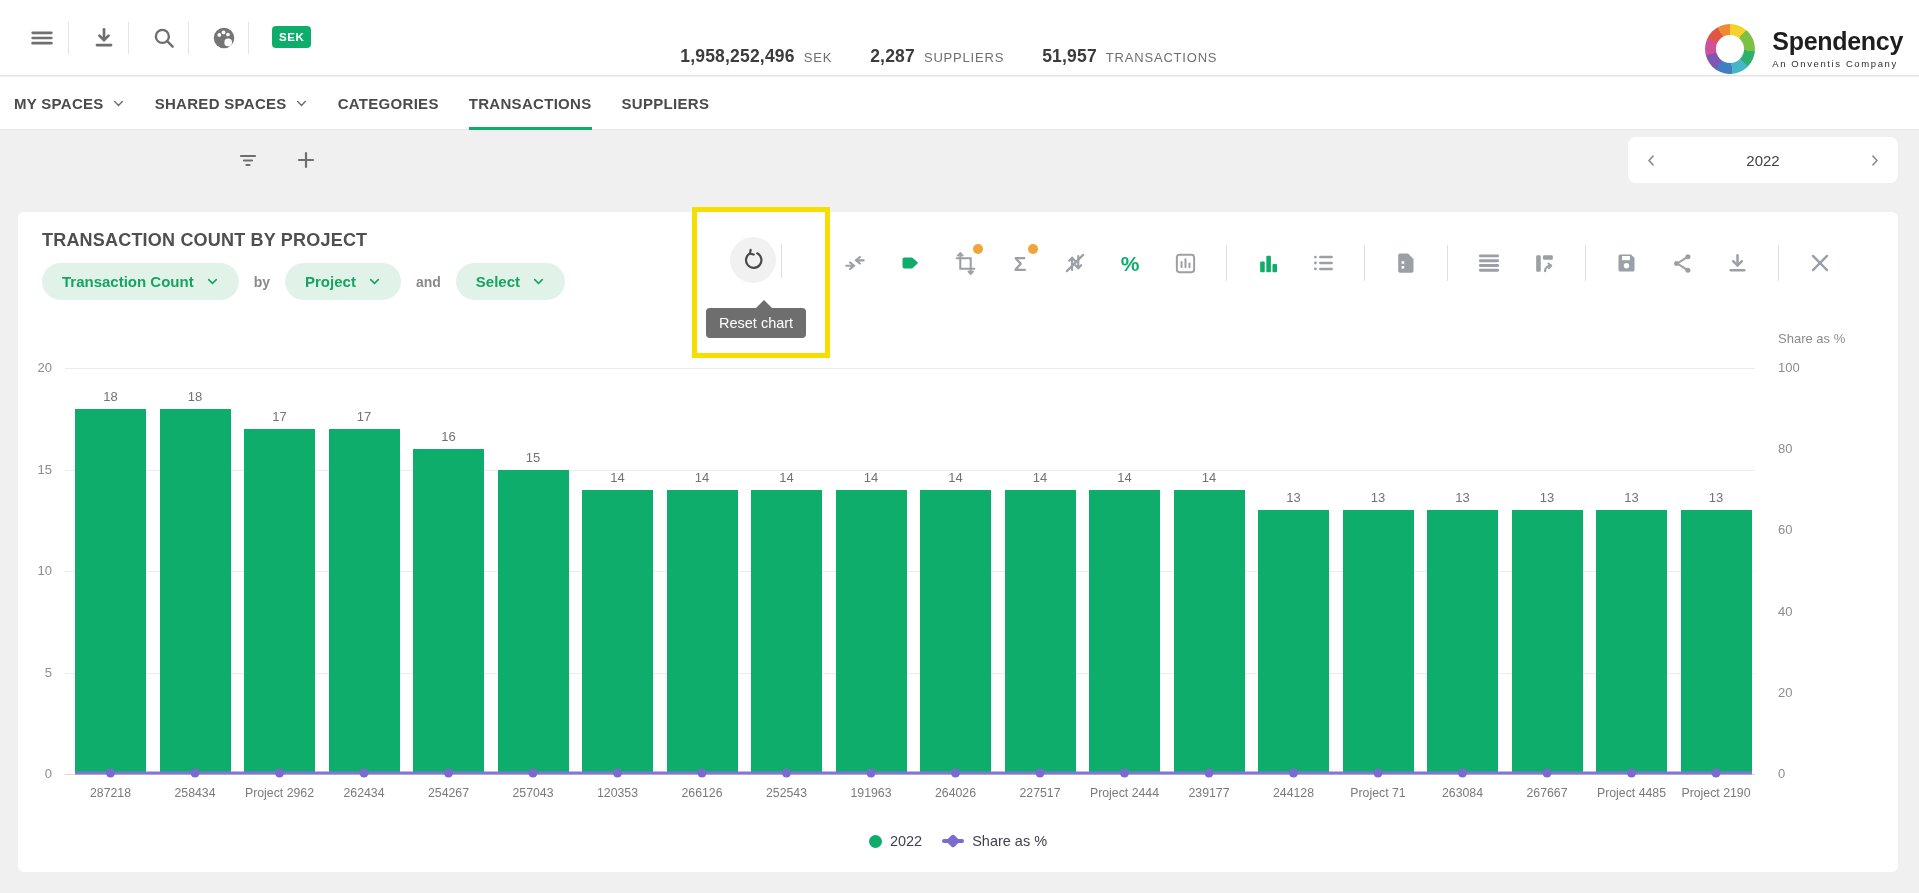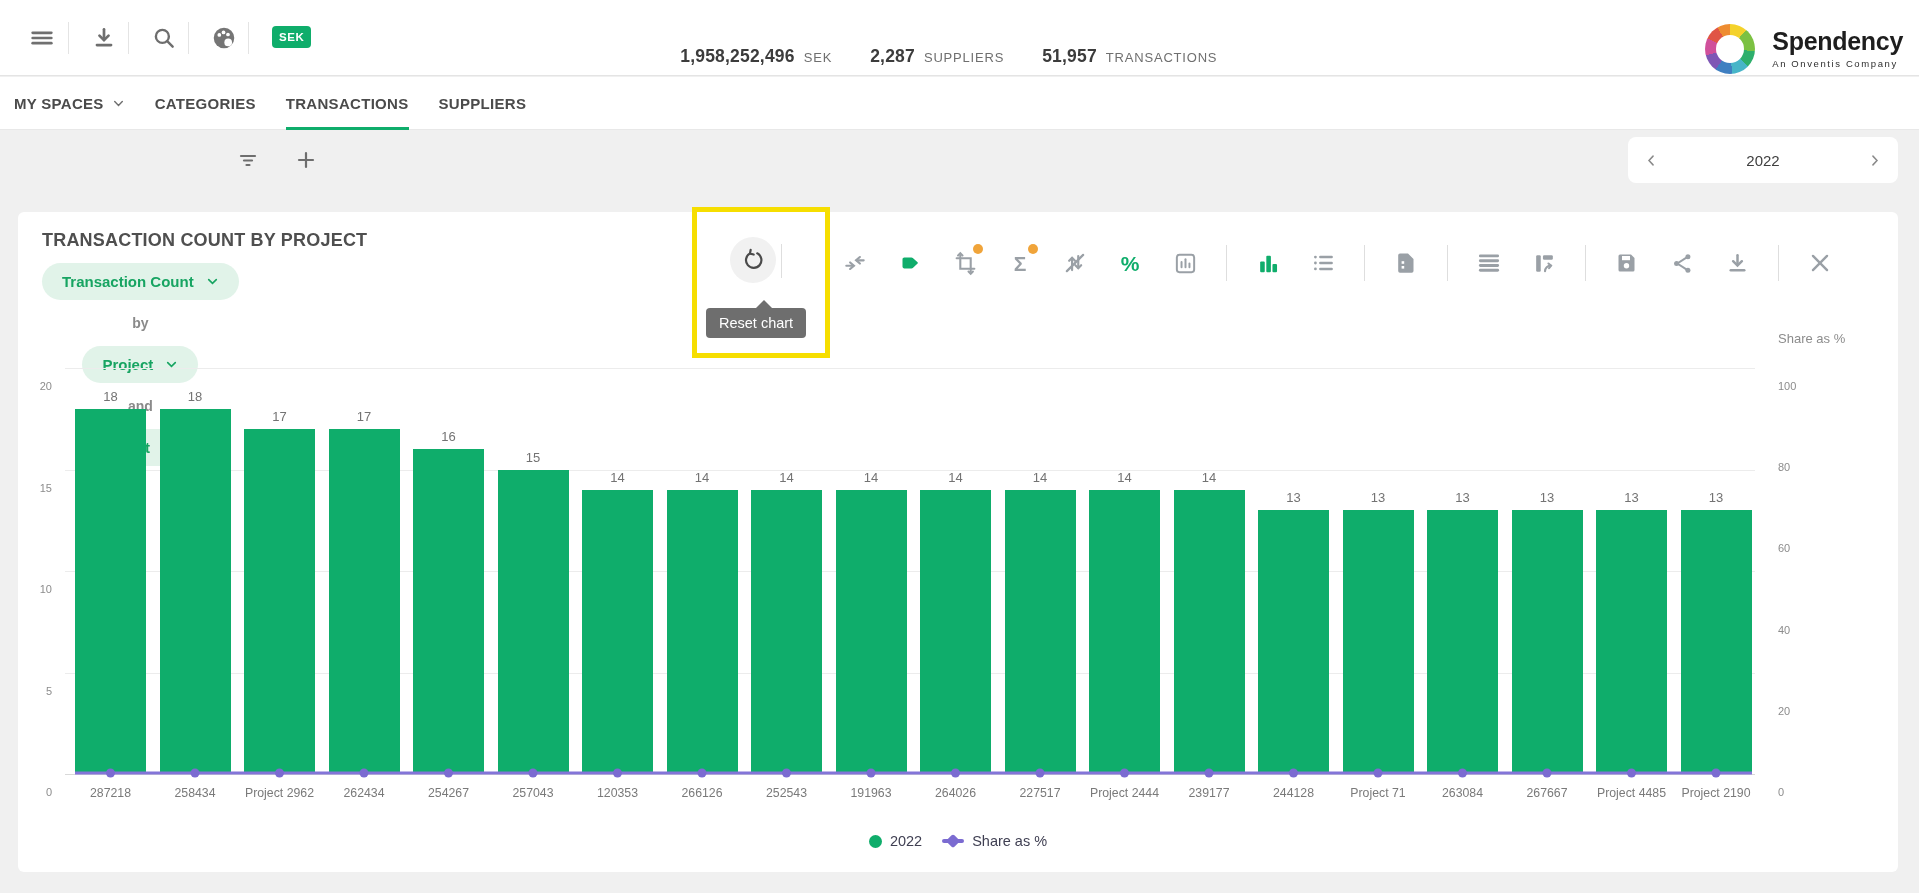--- a/index.html
+++ b/index.html
@@ -29,42 +29,42 @@
 
   
   .filter-pill { position:absolute; left:24px; top:137px; width:153px; height:46px; background:#fff; border-radius:8px; display:flex; align-items:center; justify-content:space-between; padding:0 14px 0 18px; font-size:15px; color:#3f3f3f; cursor:pointer; }
   .flt-icon { position:absolute; top:137px; height:46px; width:36px; display:flex; align-items:center; justify-content:center; cursor:pointer; }
   .year-pill { position:absolute; left:1628px; top:137px; width:270px; height:46px; background:#fff; border-radius:8px; display:flex; align-items:center; justify-content:space-between; padding:0 16px; font-size:15px; color:#3f3f3f; }
   .year-pill .chev { cursor:pointer; display:flex; align-items:center; }
 
   
   .card { position:absolute; left:18px; top:212px; width:1880px; height:660px; background:#fff; border-radius:6px; }
   .card-title { position:absolute; left:42px; top:230px; font-size:18px; font-weight:bold; color:#4f4f4f; letter-spacing:.2px; }
-  .pills { position:absolute; left:42px; top:263px; display:flex; align-items:center; gap:15px;flex-direction:column; }
+  .pills { position:absolute; left:42px; top:263px; display:flex; align-items:center; gap:15px; }
   .pill { height:37px; background:var(--light_green); color:var(--green_text); font-size:15px; font-weight:bold; border-radius:19px; display:flex; align-items:center; gap:12px; padding:0 20px; cursor:pointer; }
   .conj { font-size:14px; font-weight:bold; color:#8a8a8a; }
 
   
   .toolbar { position:absolute; left:841px; top:246px; display:flex; align-items:center; gap:27px; height:34px; }
   .tool { position:relative; width:28px; height:30px; display:flex; align-items:center; justify-content:center; cursor:pointer; }
   .tool .badge { position:absolute; right:-4px; top:-4px; width:10px; height:10px; border-radius:50%; background:var(--orange); }
   .tool-div { width:1px; height:36px; background:#dedede; }
   .glyph { font-size:21px; font-weight:bold; color:#9aa0a6; line-height:1; }
 
   
   .hl-box { position:absolute; left:692px; top:207px; width:138px; height:151px; border:5px solid var(--highlight_yellow); z-index:6; pointer-events:none; }
   .reset-btn { position:absolute; left:730px; top:237px; width:46px; height:46px; border-radius:50%; background:#f1f1f1; display:flex; align-items:center; justify-content:center; cursor:pointer; z-index:7; }
   .reset-div { position:absolute; left:781px; top:244px; width:1px; height:34px; background:#dedede; }
   .tooltip { position:absolute; left:706px; top:308px; background:var(--tooltip_gray); color:#fff; font-size:14.5px; padding:7px 13px; border-radius:4px; z-index:7; }
   .tooltip::before { content:""; position:absolute; left:50px; top:-8px; border:8px solid transparent; border-bottom-color:var(--tooltip_gray); border-top:none; }
 
   
   .gridline { position:absolute; height:1px; background:#ececec; }
   .gridline.base { background:#d9d9d9; }
-  .ytick { position:absolute; font-size:11px; color:#8c8c8c;margin-top:20px; }
+  .ytick { position:absolute; font-size:13px; color:#8c8c8c; }
   .ytick.left { width:38px; text-align:right; }
   .raxis-title { position:absolute; left:1778px; top:331px; font-size:13px; color:#8c8c8c; }
   .bar { position:absolute; width:71px; background:var(--green); }
   .bar-val { position:absolute; width:71px; text-align:center; font-size:13px; color:#737373; }
   .xlab { position:absolute; width:120px; text-align:center; font-size:12.3px; color:#7a7a7a; white-space:nowrap; }
   .legend { position:absolute; left:18px; top:833px; width:1880px; display:flex; justify-content:center; align-items:center; gap:20px; }
   .leg-item { display:flex; align-items:center; gap:8px; font-size:14.5px; color:#3f3f52; cursor:pointer; }
   .leg-dot { width:13px; height:13px; border-radius:50%; }
   .leg-line { position:relative; width:22px; height:4px; border-radius:2px; }
   .leg-line i { position:absolute; left:6px; top:-3px; width:10px; height:10px; transform:rotate(45deg); border-radius:2px; display:block; }
@@ -137,20 +137,26 @@
       <div>
         <div class="logo-name">Spendency</div>
         <div class="logo-tag">An Onventis Company</div>
       </div>
     </div>
   </header>
 
   <nav class="nav" id="nav">
       <div class="nav-tab">
         <span>MY SPACES</span>
+        <svg class="icon" width="13" height="13" viewBox="0 0 24 24">
+          <polyline points="5,8.5 12,15.5 19,8.5" fill="none" stroke="#6e6e6e" stroke-width="2.6" stroke-linecap="round"></polyline>
+        </svg>
+      </div>
+      <div class="nav-tab">
+        <span>SHARED SPACES</span>
         <svg class="icon" width="13" height="13" viewBox="0 0 24 24">
           <polyline points="5,8.5 12,15.5 19,8.5" fill="none" stroke="#6e6e6e" stroke-width="2.6" stroke-linecap="round"></polyline>
         </svg>
       </div>
       <div class="nav-tab">
         <span>CATEGORIES</span>
       </div>
       <div class="nav-tab active">
         <span>TRANSACTIONS</span>
       </div>

